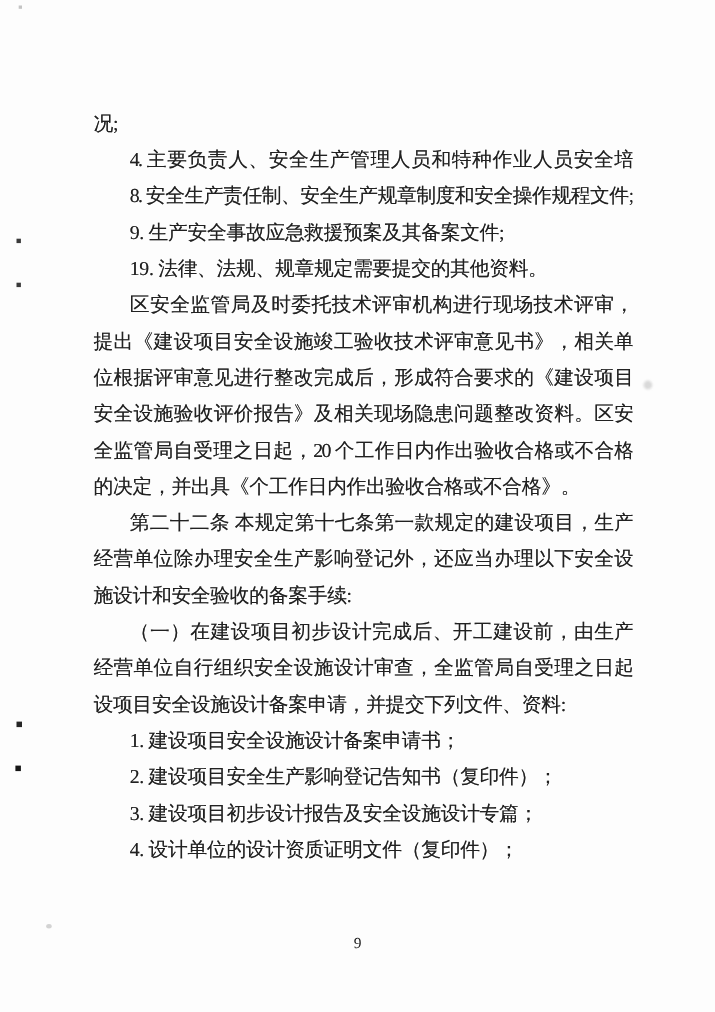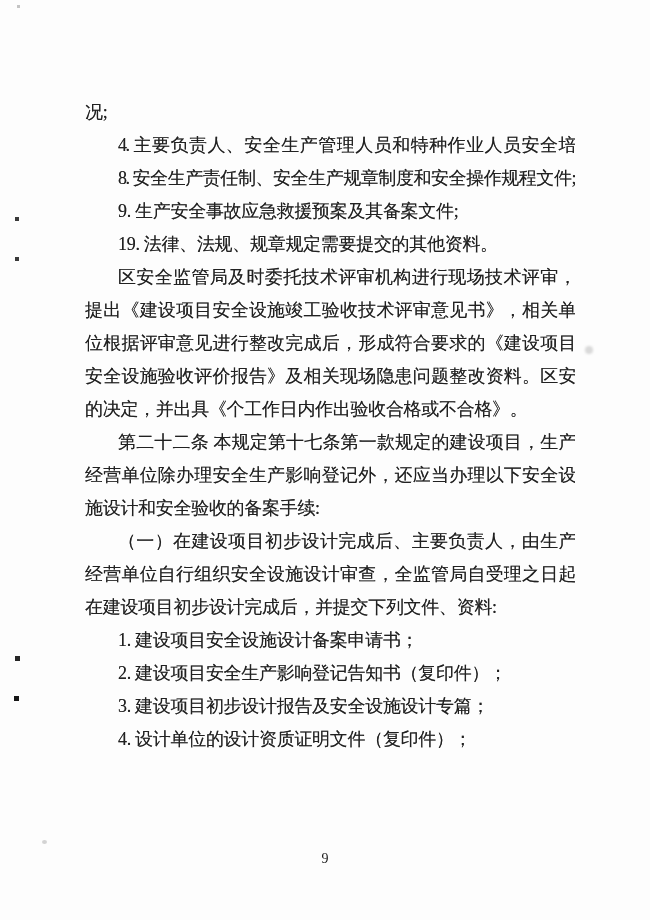--- a/index.html
+++ b/index.html
@@ -69,27 +69,28 @@
   <div class="text-block">
       <div class="line">况;</div>
       <div class="line ind just">4. 主要负责人、安全生产管理人员和特种作业人员安全培</div>
       <div class="line ind just">8. 安全生产责任制、安全生产规章制度和安全操作规程文件;</div>
       <div class="line ind">9. 生产安全事故应急救援预案及其备案文件;</div>
       <div class="line ind">19. 法律、法规、规章规定需要提交的其他资料。</div>
       <div class="line ind just">区安全监管局及时委托技术评审机构进行现场技术评审，</div>
       <div class="line just">提出《建设项目安全设施竣工验收技术评审意见书》，相关单</div>
       <div class="line just">位根据评审意见进行整改完成后，形成符合要求的《建设项目</div>
       <div class="line just">安全设施验收评价报告》及相关现场隐患问题整改资料。区安</div>
+      <div class="line just">全监管局自受理之日起，20 个工作日内作出验收合格或不合格</div>
       <div class="line">的决定，并出具《个工作日内作出验收合格或不合格》。</div>
       <div class="line ind just">第二十二条 本规定第十七条第一款规定的建设项目，生产</div>
       <div class="line just">经营单位除办理安全生产影响登记外，还应当办理以下安全设</div>
       <div class="line">施设计和安全验收的备案手续:</div>
-      <div class="line ind just">（一）在建设项目初步设计完成后、主要负责人，由生产</div>
+      <div class="line ind just">（一）在建设项目初步设计完成后、开工建设前，由生产</div>
       <div class="line just">经营单位自行组织安全设施设计审查，全监管局自受理之日起</div>
-      <div class="line">在建设项目初步设计完成后，并提交下列文件、资料:</div>
+      <div class="line">设项目安全设施设计备案申请，并提交下列文件、资料:</div>
       <div class="line ind">1. 建设项目安全设施设计备案申请书；</div>
       <div class="line ind">2. 建设项目安全生产影响登记告知书（复印件）；</div>
       <div class="line ind">3. 建设项目初步设计报告及安全设施设计专篇；</div>
       <div class="line ind">4. 设计单位的设计资质证明文件（复印件）；</div>
     </div>
 
   <div class="page-number">9</div>
 </div>
 
 </body></html>

